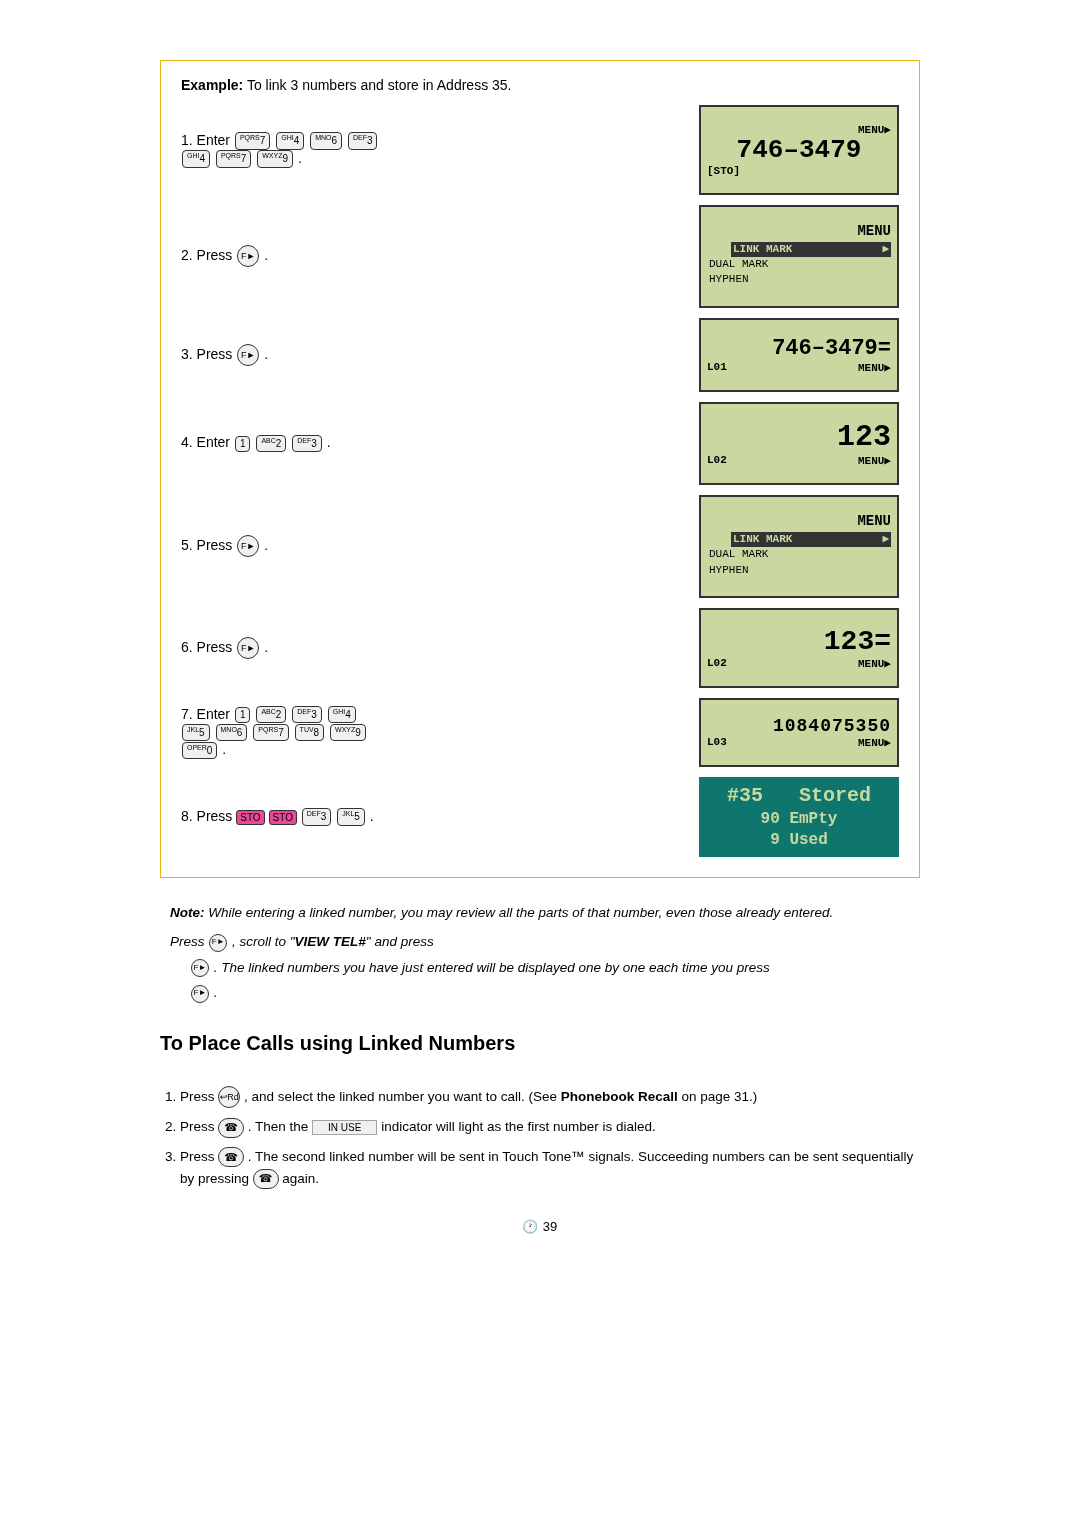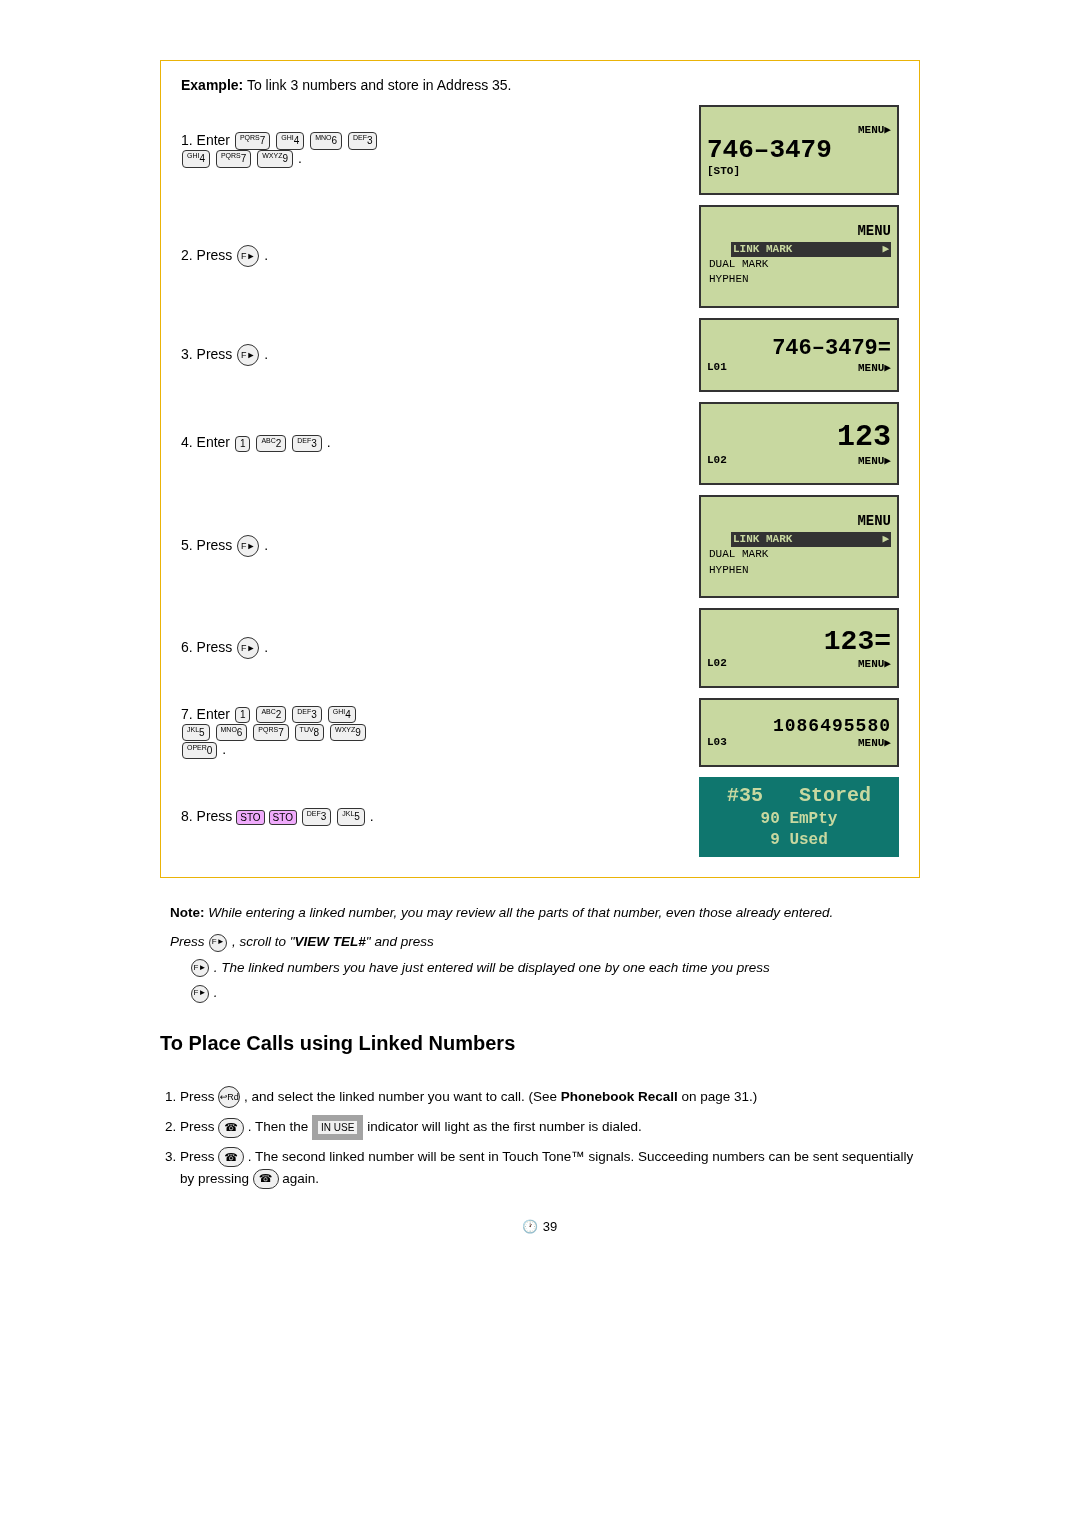--- a/index.html
+++ b/index.html
@@ -69,21 +69,21 @@
     }
     .lcd-top {
       font-size: 11px;
       display: flex;
       justify-content: flex-end;
       font-weight: bold;
     }
     .lcd-main {
       font-size: 26px;
       font-weight: bold;
-      text-align: left;
+      text-align: center;
       line-height: 1.1;
     }
     .lcd-bottom {
       display: flex;
       justify-content: space-between;
       font-size: 11px;
       font-weight: bold;
     }
     .lcd-menu-list {
       font-size: 11px;
@@ -172,36 +172,37 @@
       background: #f0f0f0;
       vertical-align: middle;
       margin: 0 1px;
     }
     .sto-btn {
       display: inline-block;
       border: 1px solid #333;
       border-radius: 3px;
       padding: 1px 3px;
       font-size: 10px;
-      background: #f0abfc;
+      background: #ec4899;
       vertical-align: middle;
     }
 
     
     .note-section {
       margin-bottom: 28px;
       font-size: 13.5px;
       line-height: 1.6;
       padding-left: 10px;
     }
     .note-section p {
       margin-bottom: 4px;
     }
     .note-label {
       font-weight: bold;
+      font-style: italic;
     }
 
     
     .section-title {
       font-size: 20px;
       font-weight: bold;
       margin-bottom: 31px;
       border-bottom: none;
     }
     .place-calls-list {
@@ -361,21 +362,21 @@
           <span class="key-btn"><sup>JKL</sup>5</span>
           <span class="key-btn"><sup>MNO</sup>6</span>
           <span class="key-btn"><sup>PQRS</sup>7</span>
           <span class="key-btn"><sup>TUV</sup>8</span>
           <span class="key-btn"><sup>WXYZ</sup>9</span>
           <br>
           <span class="key-btn"><sup>OPER</sup>0</span> .
         </div>
         <div class="step-screen">
           <div class="lcd">
-            <div style="font-size:18px;font-weight:bold;text-align:right;letter-spacing:1px;">1086495580</div>
+            <div style="font-size:18px;font-weight:bold;text-align:right;letter-spacing:1px;">1084075350</div>
             <div class="lcd-bottom">
               <span>L03</span>
               <span>MENU▶</span>
             </div>
           </div>
         </div>
       </div>
 
       <div class="step-row">
         <div class="step-text">
@@ -422,21 +423,21 @@
     <ol class="place-calls-list">
       <li>
         Press
         <span style="display:inline-flex;align-items:center;border:1.5px solid #333;border-radius:50%;width:22px;height:22px;font-size:9px;justify-content:center;background:#f0f0f0;vertical-align:middle;">↩Rd</span>
         , and select the linked number you want to call. (See <strong>Phonebook Recall</strong> on page 31.)
       </li>
       <li>
         Press
         <span style="display:inline-flex;align-items:center;border:1.5px solid #333;border-radius:12px;padding:0 5px;height:20px;font-size:11px;justify-content:center;background:#f0f0f0;vertical-align:middle;">☎</span>
         . Then the
-        <span style="border:6px solid #a3a3a3;padding:1px 3px;font-size:10px;background:#f0f0f0;">IN USE</span>
+        <span style="border:1px solid #a3a3a3;padding:1px 15px;font-size:10px;background:#f0f0f0;">IN USE</span>
         indicator will light as the first number is dialed.
       </li>
       <li>
         Press
         <span style="display:inline-flex;align-items:center;border:1.5px solid #333;border-radius:12px;padding:0 5px;height:20px;font-size:11px;justify-content:center;background:#f0f0f0;vertical-align:middle;">☎</span>
         . The second linked number will be sent in Touch Tone™ signals. Succeeding numbers can be sent sequentially by pressing
         <span style="display:inline-flex;align-items:center;border:1.5px solid #333;border-radius:12px;padding:0 5px;height:20px;font-size:11px;justify-content:center;background:#f0f0f0;vertical-align:middle;">☎</span>
         again.
       </li>
     </ol>

